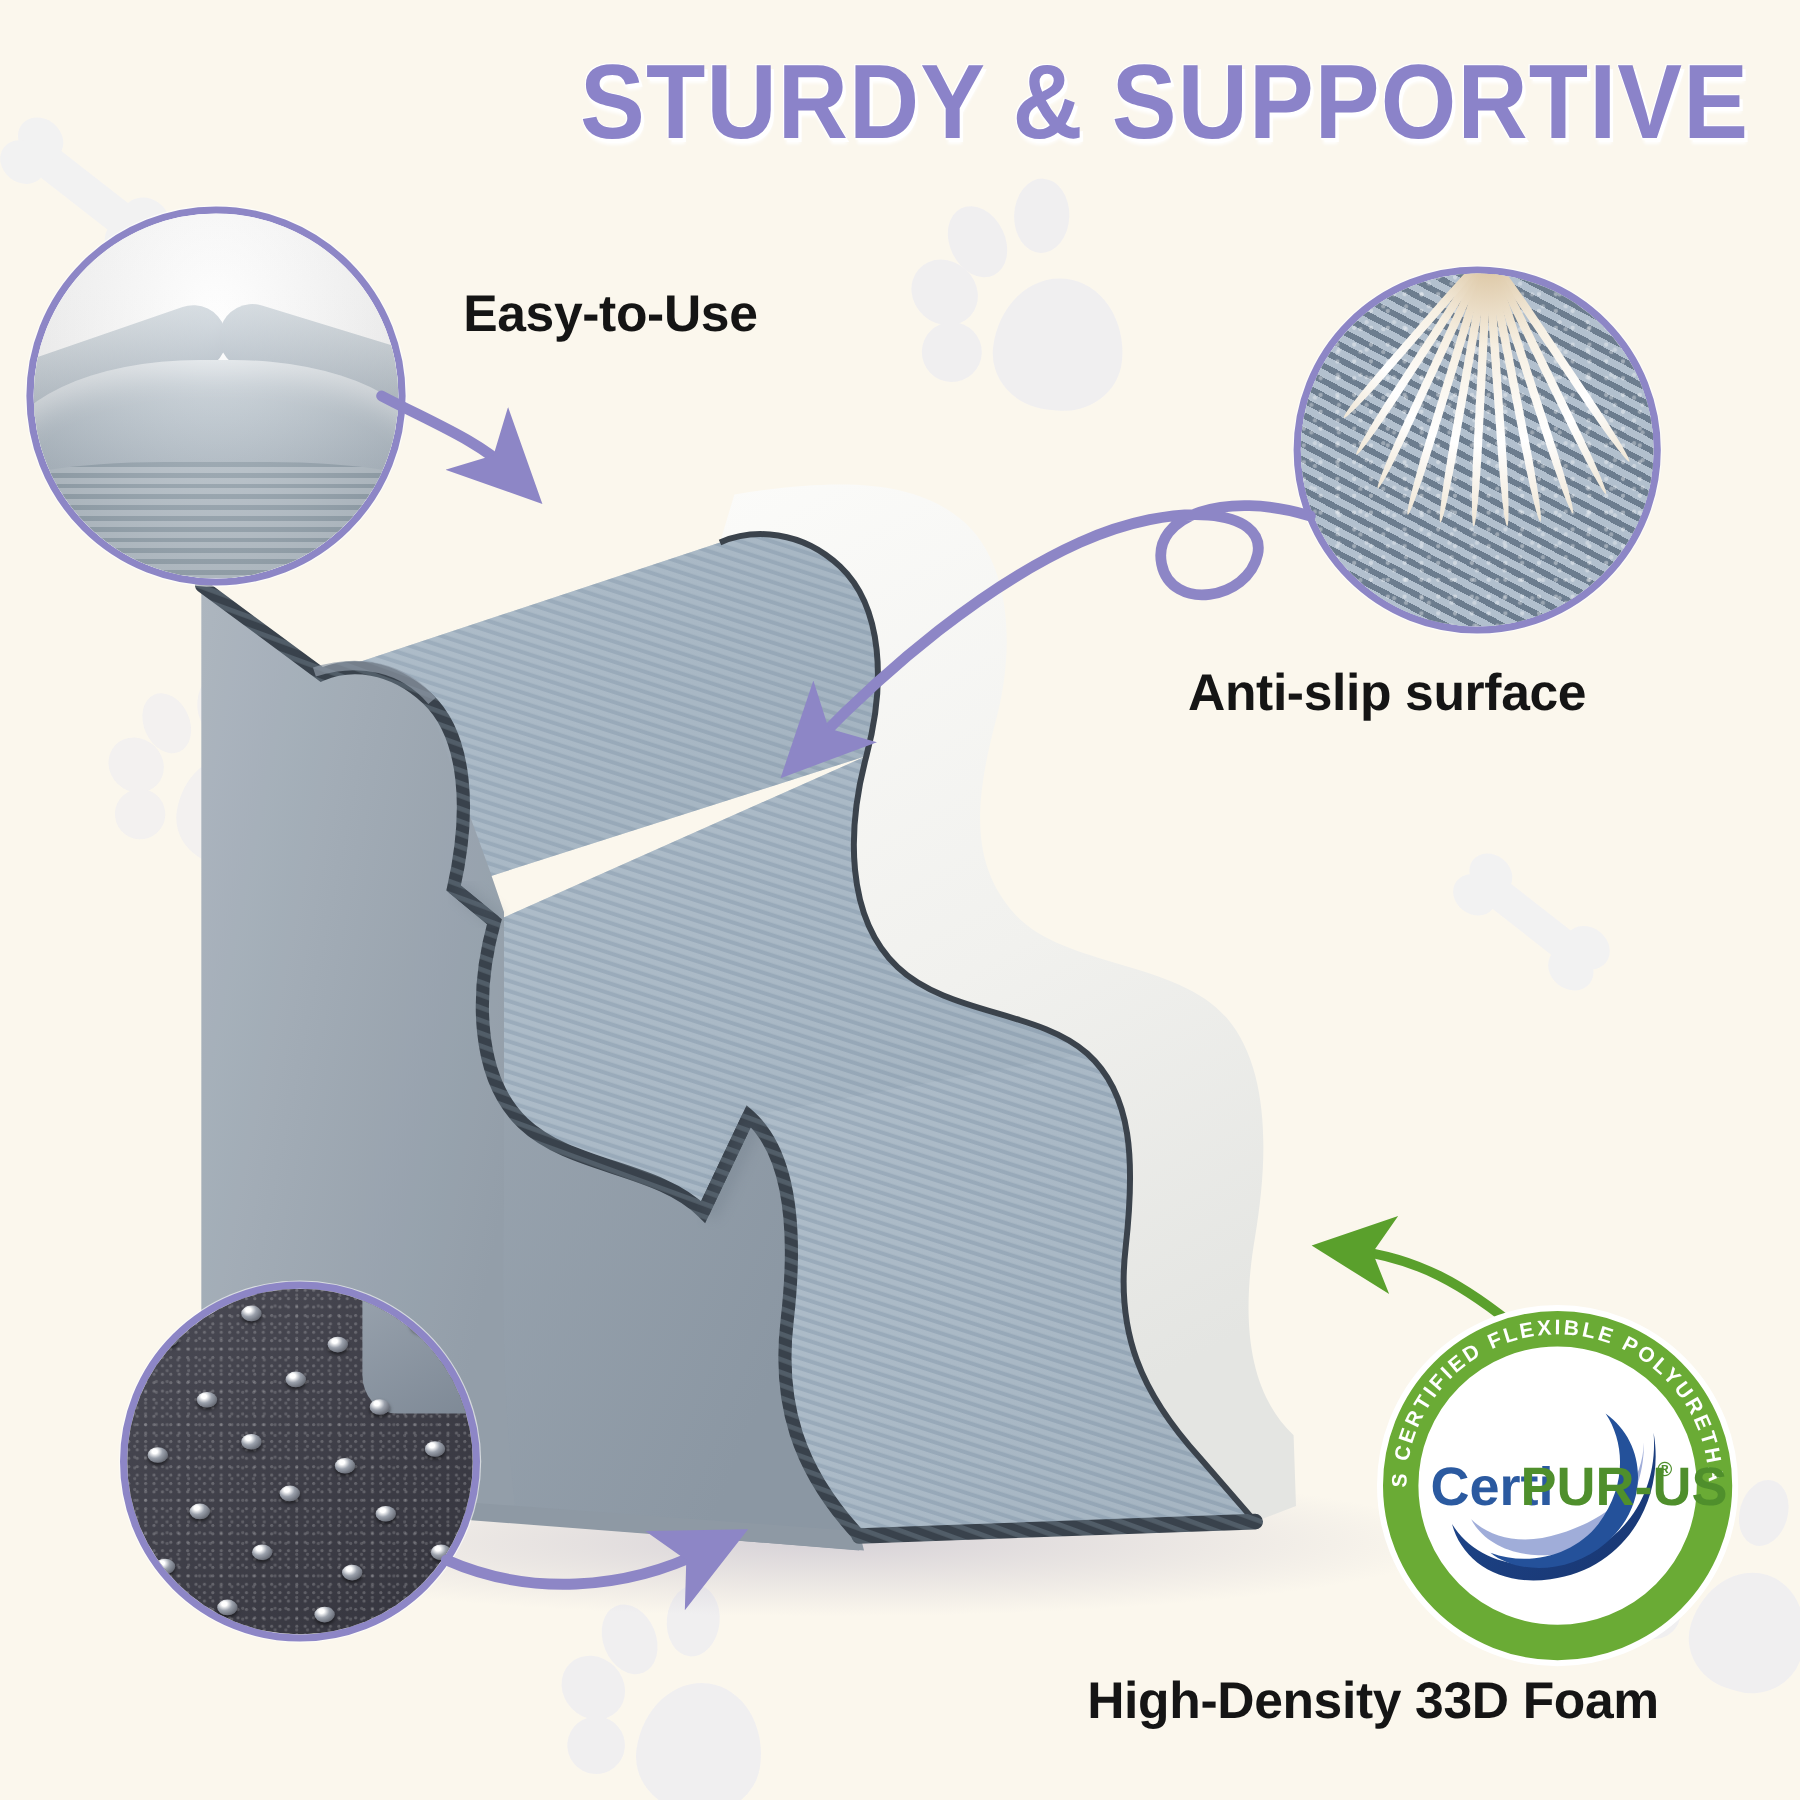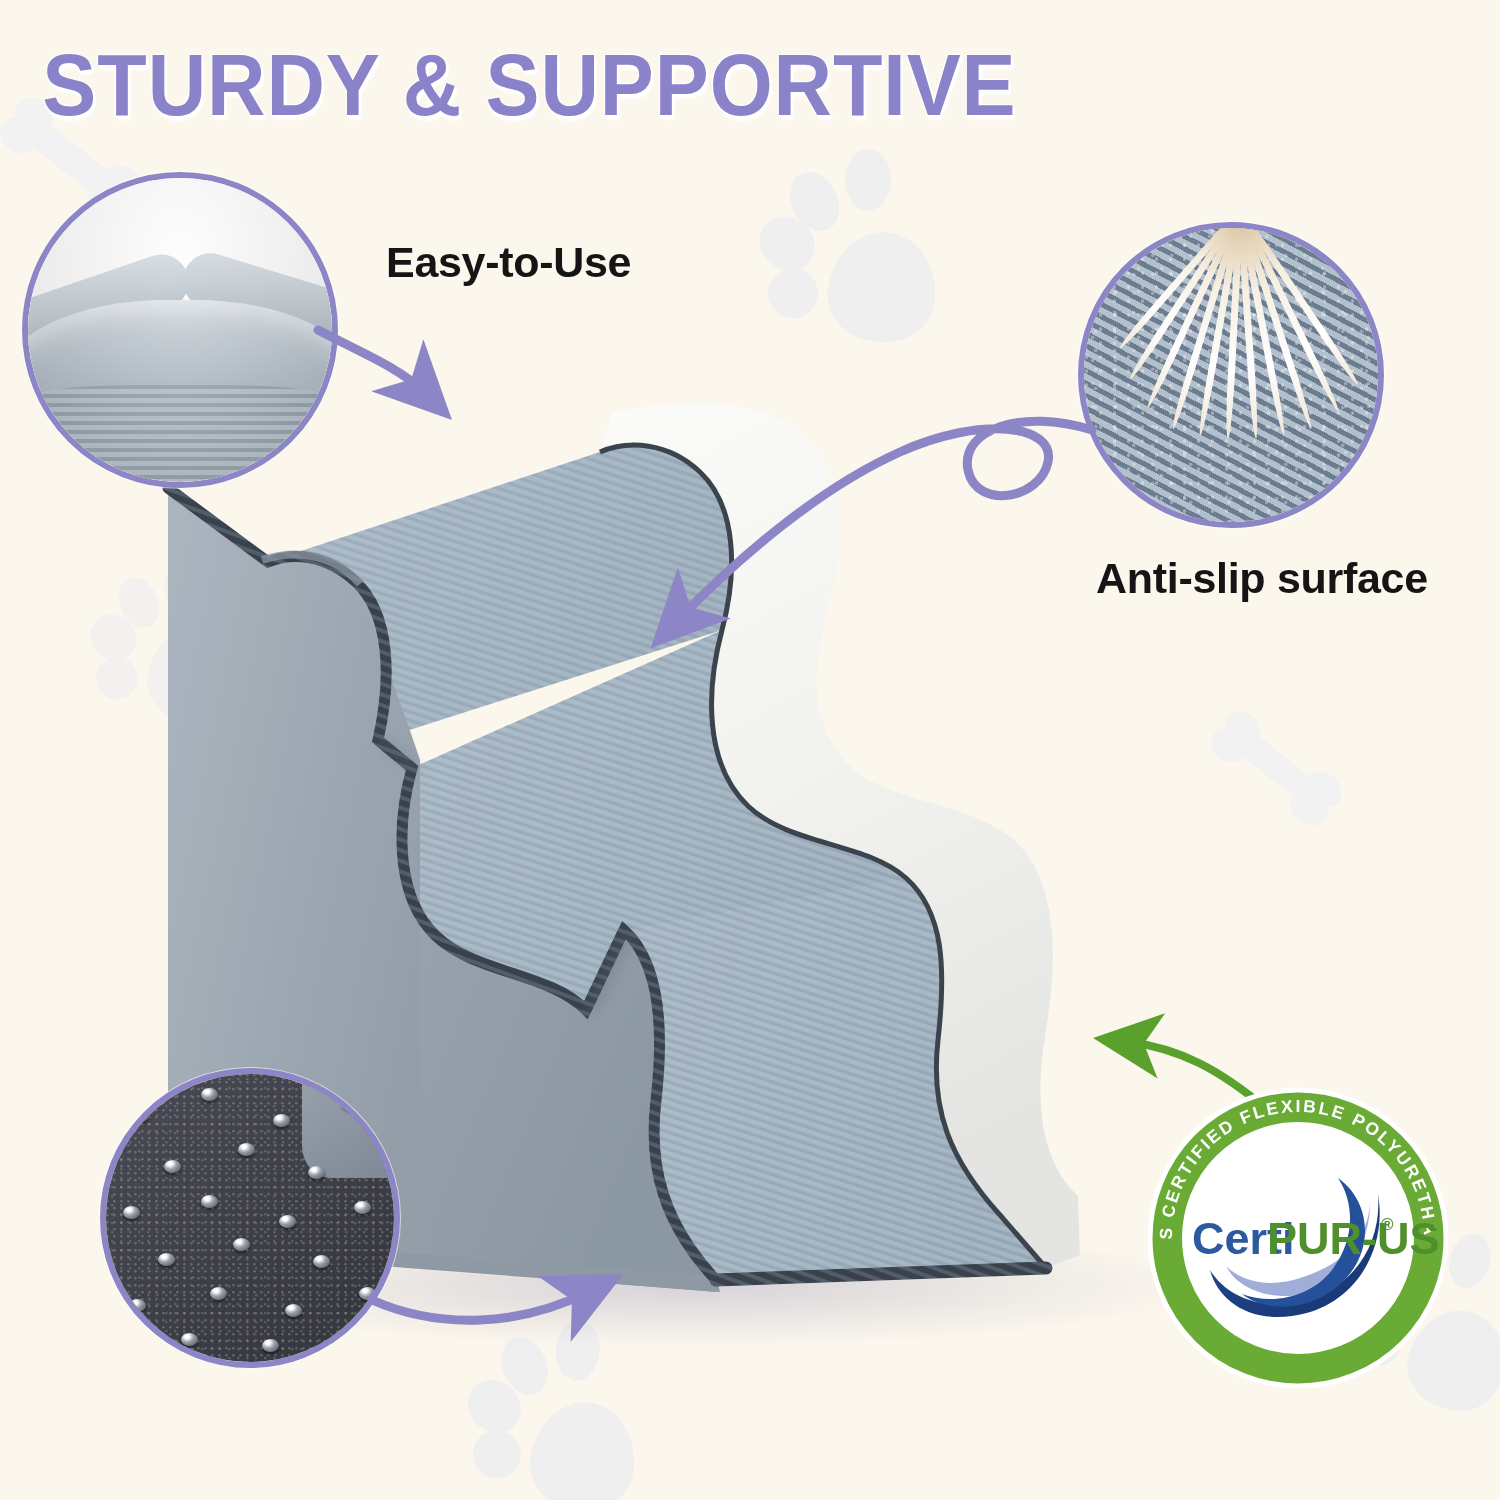--- a/index.html
+++ b/index.html
@@ -16,21 +16,21 @@
   .wm { position:absolute; opacity:.55; }
   .paw { position:absolute; }
   .paw .pad  { position:absolute; background:#e8e9f4; border-radius:50% 50% 46% 46%/58% 58% 42% 42%; }
   .paw .toe  { position:absolute; background:#e8e9f4; border-radius:50%; }
   .bone { position:absolute; }
   .bone i { position:absolute; display:block; background:#eceef7; border-radius:50%; }
   .bone .bar { border-radius:22px; }
 
   
   #title-wrap{
-    position:absolute; top:34px; left:0; width:1500px; text-align:left;
+    position:absolute; top:34px; left:0; width:1500px; text-align:right;
     z-index:8;
   }
   #title{
     display:inline-block;
     font-family:"Liberation Sans", sans-serif;
     font-weight:bold;
     font-size:88px;
     letter-spacing:1px;
     color:#8b83c9;
     transform:scaleX(.92);
@@ -438,17 +438,18 @@
       <text x="50" y="172" font-family="'Liberation Sans', sans-serif" font-size="45" font-weight="bold" fill="#2b5aa0" id="ct-left">Certi</text>
       <text x="125" y="172" font-family="'Liberation Sans', sans-serif" font-size="45" font-weight="bold" fill="#4f8f2c" id="ct-right">PUR-US</text>
       <text x="239" y="148" font-family="'Liberation Sans', sans-serif" font-size="17" font-weight="bold" fill="#4f8f2c" id="ct-reg">®</text>
     </g>
   </svg>
 
   <div class="label" style="left:386px; top:238px;text-align:center;">
     <div>Easy-to-Use</div>
   </div>
 
-  <div class="label" style="left:1096px; top:554px;">Anti-slip surface</div>
-
-
+  <div class="label" style="left:990px; top:554px;">Anti-slip surface</div>
+
+
+  <div class="label" style="left:906px; top:1394px;">High-Density 33D Foam</div>
 
 </div>
 
 </body></html>

